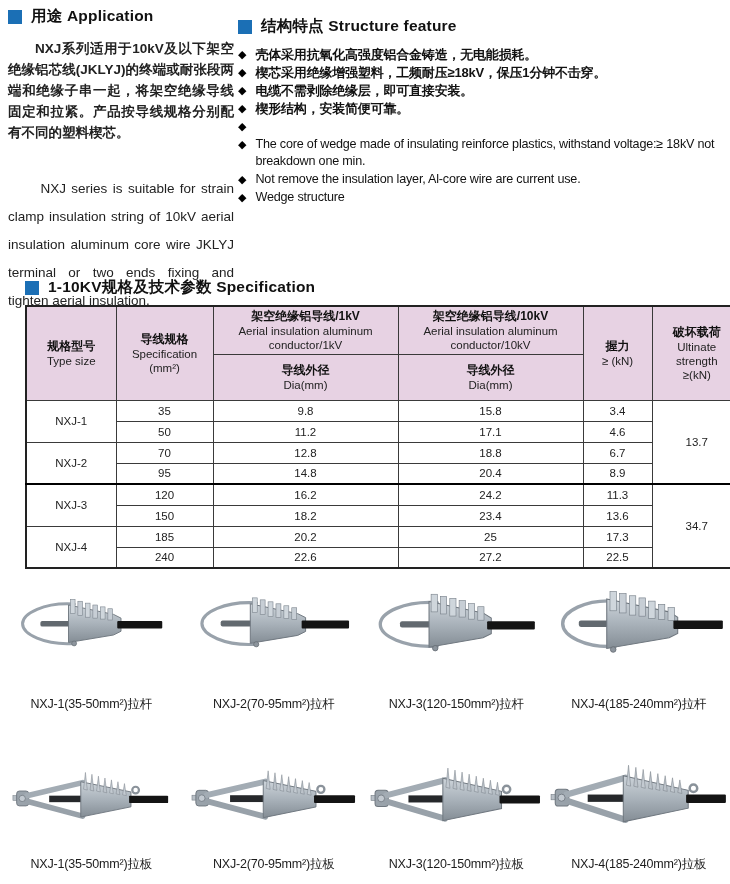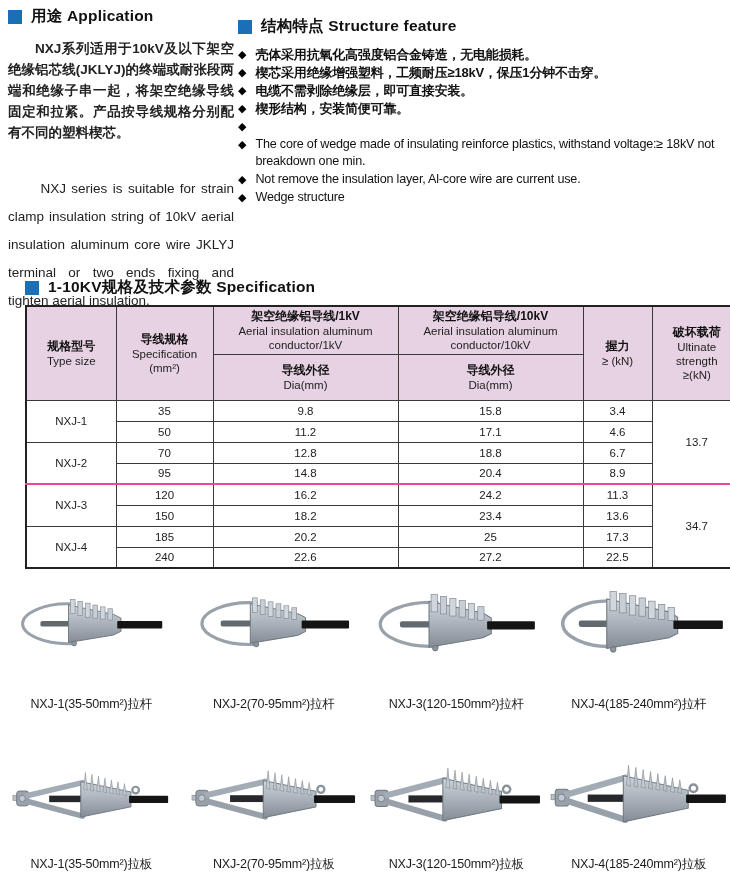--- a/index.html
+++ b/index.html
@@ -33,21 +33,21 @@
   .spec-table th, .spec-table td { border: 1px solid #3a3a3a; text-align: center; vertical-align: middle;
       padding: 1px 2px; }
   .spec-table thead th { background: #e7d2e3; font-weight: normal; }
   .spec-table thead tr:first-child { height: 48px; }
   .spec-table thead tr:last-child { height: 46px; }
   .spec-table tbody tr { height: 21px; }
   .spec-table tbody td { font-size: 11.5px; color: #222; background: #fff; }
   .pre { white-space: pre-line; }
   .hz { display: block; font-size: 12px; font-weight: bold; color: #111; line-height: 15px; text-align: center; }
   .he { display: block; font-size: 11.5px; color: #222; line-height: 14px; }
-  .sep-top td { border-top: 2px solid #ec4899; }
+  .sep-top td { border-top: 2px solid #000000; }
 
   
   .prod-row { position: absolute; left: 0; width: 730px; display: grid;
       grid-template-columns: repeat(4, 1fr); }
   .prod-row-1 { top: 588px; }
   .prod-row-2 { top: 762px; }
   .prod-cell { display: flex; flex-direction: column; align-items: center; }
   .prod-img { height: 72px; display: flex; align-items: center; justify-content: center; }
   .prod-row-1 .caption { margin-top: 36px; }
   .prod-row-2 .caption { margin-top: 22px; }

